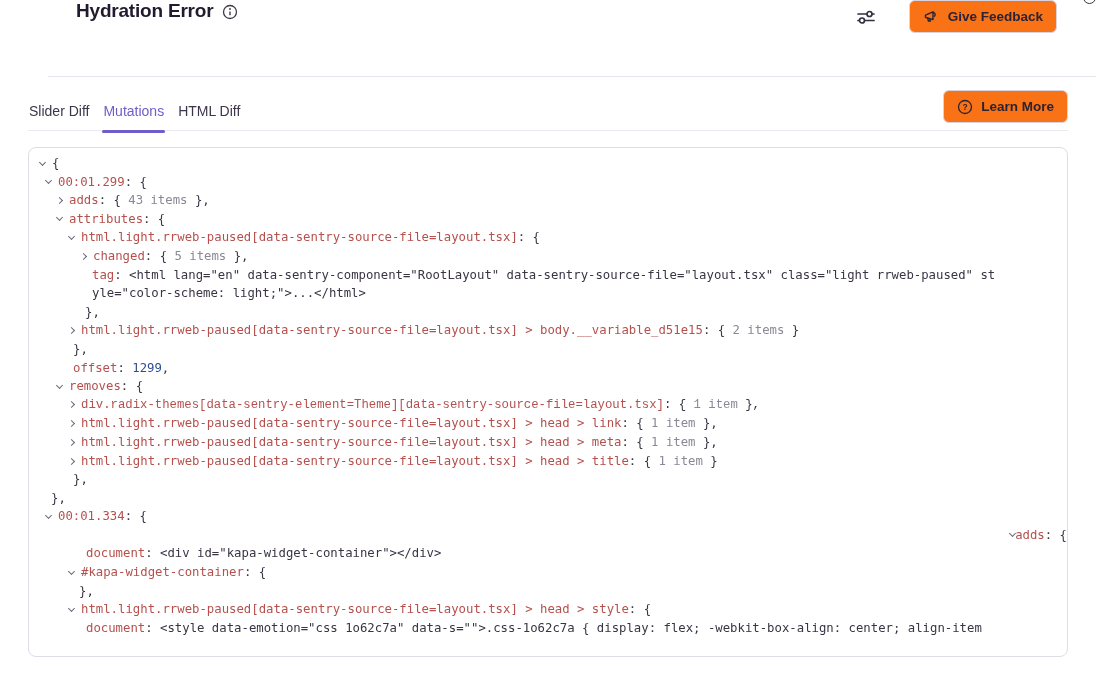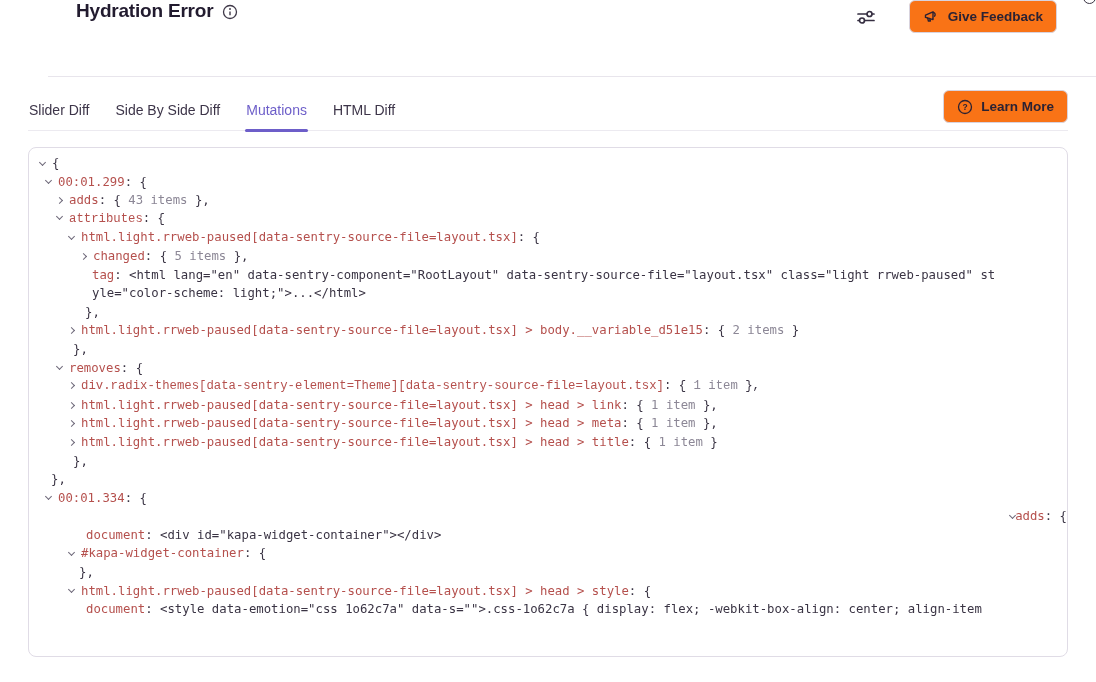--- a/index.html
+++ b/index.html
@@ -33,21 +33,21 @@
   
   .corner-partial{
     position:absolute;top:-9px;right:0px;width:13px;height:13px;
     border:1.6px solid #3a3444;border-radius:50%;background:transparent;
   }
   
   .tabs-wrap{
     margin:0 28px;position:relative;border-bottom:1px solid #eceaf0;
     padding-top:20px;height:54px;
   }
-  .tabs{display:flex;gap:24px;align-items:flex-end;height:34px;}
+  .tabs{display:flex;gap:12px;align-items:center;height:34px;}
   .tab{
     position:relative;font-size:14px;color:#3d3549;padding:6px 1px 13px;cursor:pointer;white-space:nowrap;
   }
   .tab.active{color:var(--accent);}
   .tab .ul{
     position:absolute;left:0;right:0;bottom:-1px;height:3px;border-radius:2px;
     background:var(--accent);
   }
   .learn-more{position:absolute;right:0;top:13px;}
   
@@ -109,23 +109,20 @@
       <span>Give Feedback</span>
     </button>
   </div>
 </div>
 
 <div class="tabs-wrap">
   <div class="tabs">
     <div class="tab">
       <span>Slider Diff</span>
     </div>
-    <div class="tab">
-      <span>Side By Side Diff</span>
-    </div>
     <div class="tab active">
       <span>Mutations</span>
       <span class="ul"></span>
     </div>
     <div class="tab">
       <span>HTML Diff</span>
     </div>
   </div>
   <button class="btn learn-more">
     <span>
@@ -136,28 +133,29 @@
     </span>
     <span>Learn More</span>
   </button>
 </div>
 
 <div class="panel">
   <div id="mutations-tree">
       <div class="trow" style="padding-left: 11px;"><span class="chev"><i class="cd"></i></span><span class="s-p">{</span></div>
       <div class="trow" style="padding-left: 17px;"><span class="chev"><i class="cd"></i></span><span class="s-k">00:01.299</span><span class="s-p">: {</span></div>
       <div class="trow" style="padding-left: 28px;"><span class="chev"><i class="cr"></i></span><span class="s-k">adds</span><span class="s-p">: { </span><span class="s-m">43 items</span><span class="s-p"> },</span></div>
-      <div class="trow" style="padding-left: 28px; font-family: Liberation Mono, monospace;"><span class="chev"><i class="cd"></i></span><span class="s-k">attributes</span><span class="s-p">: {</span></div>
+      <div class="trow" style="padding-left: 28px;"><span class="chev"><i class="cd"></i></span><span class="s-k">attributes</span><span class="s-p">: {</span></div>
       <div class="trow" style="padding-left: 40px;"><span class="chev"><i class="cd"></i></span><span class="s-k">html.light.rrweb-paused[data-sentry-source-file=layout.tsx]</span><span class="s-p">: {</span></div>
       <div class="trow" style="padding-left: 52px;"><span class="chev"><i class="cr"></i></span><span class="s-k">changed</span><span class="s-p">: { </span><span class="s-m">5 items</span><span class="s-p"> },</span></div>
       <div class="trow" style="padding-left: 63px;"><span class="s-k">tag</span><span class="s-p">: </span><span class="s-t">&lt;html lang="en" data-sentry-component="RootLayout" data-sentry-source-file="layout.tsx" class="light rrweb-paused" st</span></div>
       <div class="trow" style="padding-left: 63px;"><span class="s-t">yle="color-scheme: light;"&gt;...&lt;/html&gt;</span></div>
       <div class="trow" style="padding-left: 56px;"><span class="s-p">},</span></div>
       <div class="trow" style="padding-left: 40px;"><span class="chev"><i class="cr"></i></span><span class="s-k">html.light.rrweb-paused[data-sentry-source-file=layout.tsx] &gt; body.__variable_d51e15</span><span class="s-p">: { </span><span class="s-m">2 items</span><span class="s-p"> }</span></div>
       <div class="trow" style="padding-left: 44px;"><span class="s-p">},</span></div>
+      <div class="trow" style="padding-left: 44px;"><span class="s-k">offset</span><span class="s-p">: </span><span class="s-n">1299</span><span class="s-p">,</span></div>
       <div class="trow" style="padding-left: 28px;"><span class="chev"><i class="cd"></i></span><span class="s-k">removes</span><span class="s-p">: {</span></div>
       <div class="trow" style="padding-left: 40px; font-family: Liberation Mono, monospace;"><span class="chev"><i class="cr"></i></span><span class="s-k">div.radix-themes[data-sentry-element=Theme][data-sentry-source-file=layout.tsx]</span><span class="s-p">: { </span><span class="s-m">1 item</span><span class="s-p"> },</span></div>
       <div class="trow" style="padding-left: 40px;"><span class="chev"><i class="cr"></i></span><span class="s-k">html.light.rrweb-paused[data-sentry-source-file=layout.tsx] &gt; head &gt; link</span><span class="s-p">: { </span><span class="s-m">1 item</span><span class="s-p"> },</span></div>
       <div class="trow" style="padding-left: 40px;"><span class="chev"><i class="cr"></i></span><span class="s-k">html.light.rrweb-paused[data-sentry-source-file=layout.tsx] &gt; head &gt; meta</span><span class="s-p">: { </span><span class="s-m">1 item</span><span class="s-p"> },</span></div>
       <div class="trow" style="padding-left: 40px;"><span class="chev"><i class="cr"></i></span><span class="s-k">html.light.rrweb-paused[data-sentry-source-file=layout.tsx] &gt; head &gt; title</span><span class="s-p">: { </span><span class="s-m">1 item</span><span class="s-p"> }</span></div>
       <div class="trow" style="padding-left: 44px;"><span class="s-p">},</span></div>
       <div class="trow" style="padding-left: 22px;"><span class="s-p">},</span></div>
       <div class="trow" style="padding-left: 17px;"><span class="chev"><i class="cd"></i></span><span class="s-k">00:01.334</span><span class="s-p">: {</span></div>
       <div class="trow" style="padding-left: 28px; text-align: right;"><span class="chev"><i class="cd"></i></span><span class="s-k">adds</span><span class="s-p">: {</span></div>
       <div class="trow" style="padding-left: 57px;"><span class="s-k">document</span><span class="s-p">: </span><span class="s-t">&lt;div id="kapa-widget-container"&gt;&lt;/div&gt;</span></div>

